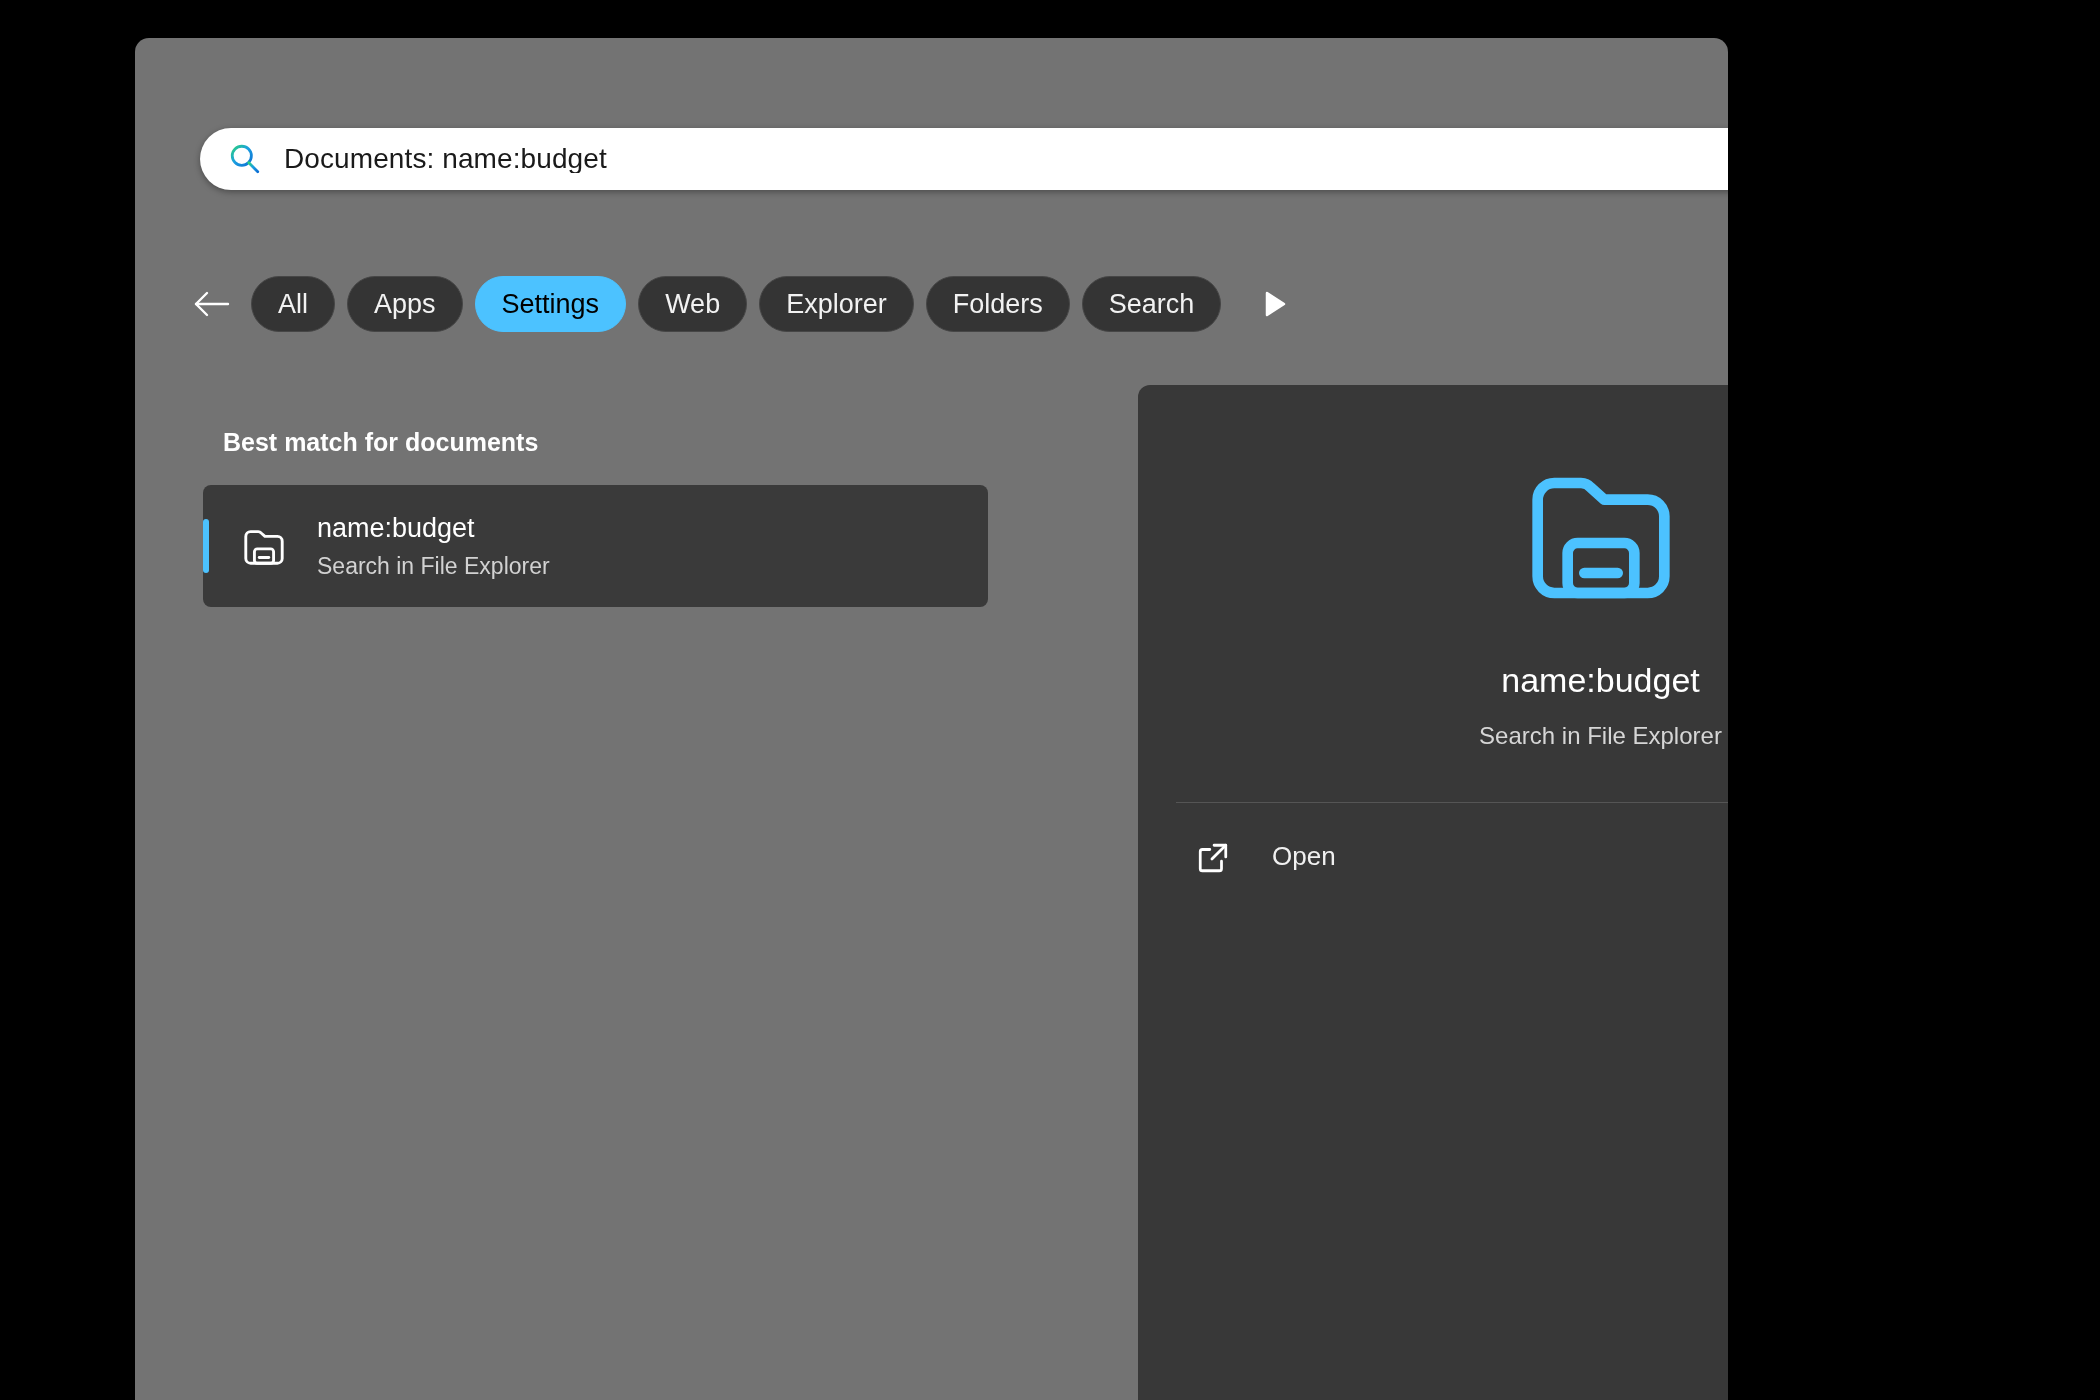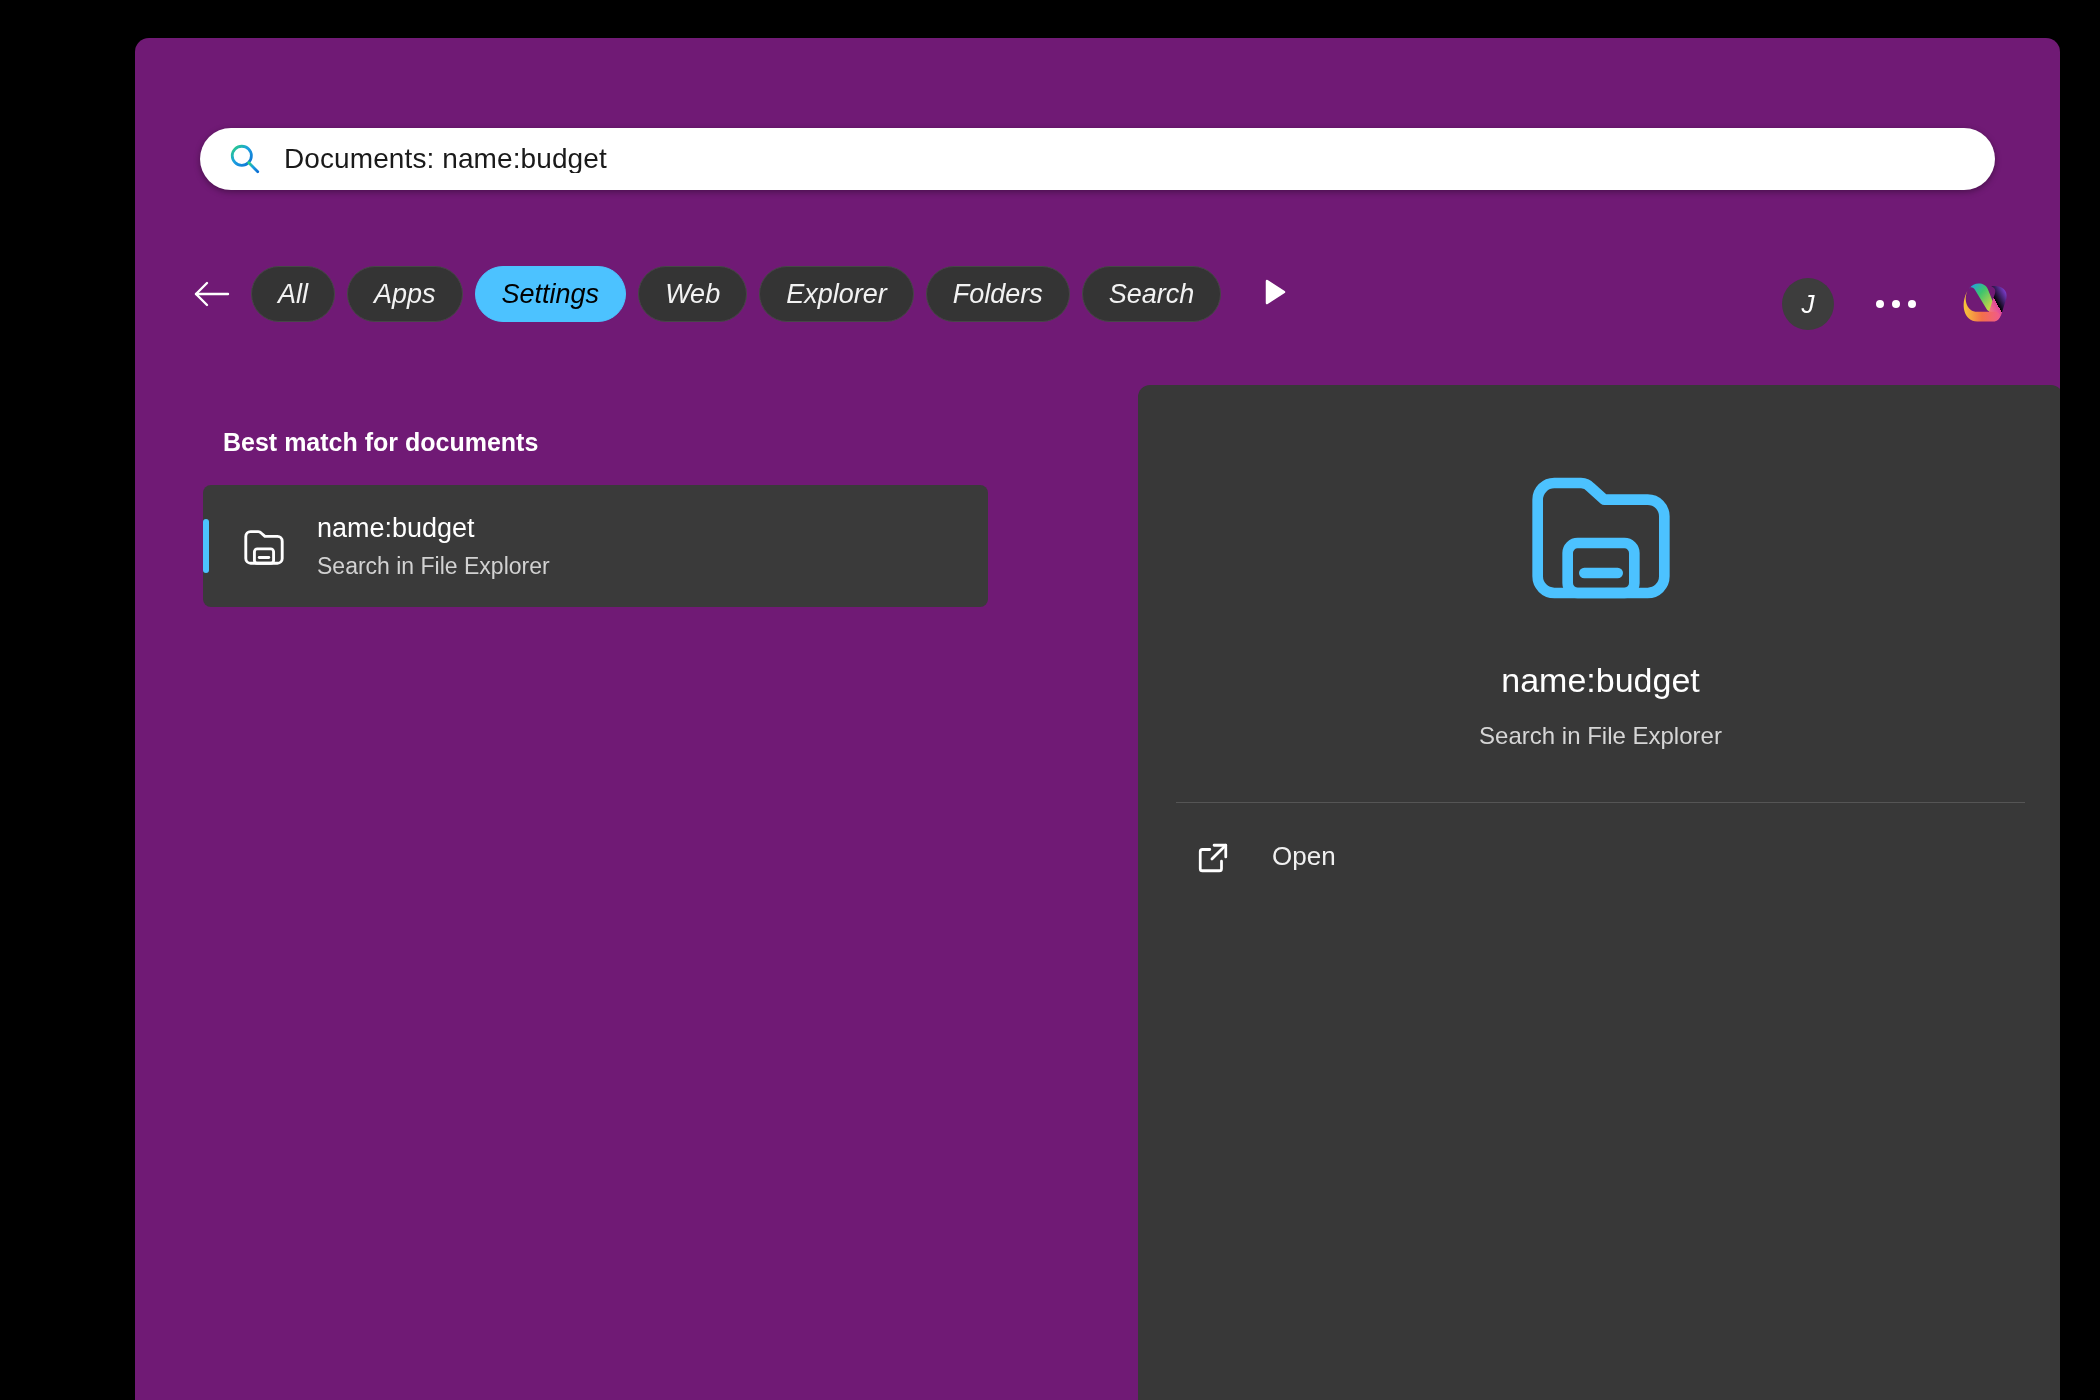--- a/index.html
+++ b/index.html
@@ -13,23 +13,23 @@
   body {
     font-family: "Liberation Sans", sans-serif;
     -webkit-font-smoothing: antialiased;
   }
 
   
   #search-window {
     position: absolute;
     left: 135px;
     top: 38px;
-    width: 1925px;
+    width: 1593px;
     height: 1362px;
-    background: #701a75;
+    background: #737373;
     border-radius: 14px 14px 0 0;
     box-shadow: 0 0 40px rgba(0,0,0,0.85);
     overflow: hidden;
   }
 
   
   #searchbar-row {
     position: absolute;
     left: 65px;
     top: 90px;
@@ -64,21 +64,21 @@
   }
 
   
   #tabs-row {
     position: absolute;
     left: 48px;
     top: 228px;
     width: 1835px;
     height: 76px;
     display: flex;
-    font-style: italic;
+    align-items: center;
   }
   #back-button {
     width: 56px;
     height: 56px;
     display: flex;
     align-items: center;
     justify-content: center;
     flex: 0 0 auto;
     margin-right: 12px;
     border-radius: 28px;

